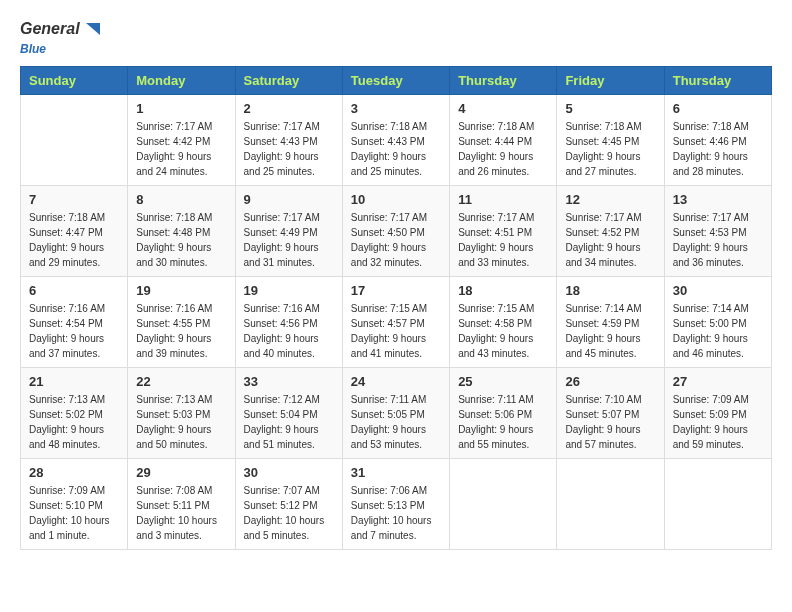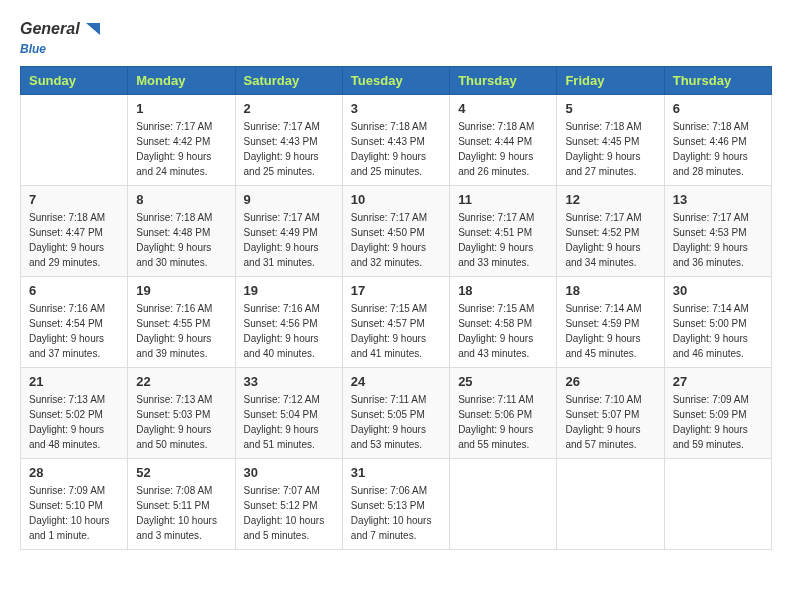--- a/index.html
+++ b/index.html
@@ -225,21 +225,21 @@
           <span class="day-number">27</span>
           <div class="day-info">Sunrise: 7:09 AM<br>Sunset: 5:09 PM<br>Daylight: 9 hours and 59 minutes.</div>
         </td>
       </tr>
       <tr>
         <td>
           <span class="day-number">28</span>
           <div class="day-info">Sunrise: 7:09 AM<br>Sunset: 5:10 PM<br>Daylight: 10 hours and 1 minute.</div>
         </td>
         <td>
-          <span class="day-number">52</span>
+          <span class="day-number">29</span>
           <div class="day-info">Sunrise: 7:08 AM<br>Sunset: 5:11 PM<br>Daylight: 10 hours and 3 minutes.</div>
         </td>
         <td>
           <span class="day-number">30</span>
           <div class="day-info">Sunrise: 7:07 AM<br>Sunset: 5:12 PM<br>Daylight: 10 hours and 5 minutes.</div>
         </td>
         <td>
           <span class="day-number">31</span>
           <div class="day-info">Sunrise: 7:06 AM<br>Sunset: 5:13 PM<br>Daylight: 10 hours and 7 minutes.</div>
         </td>

